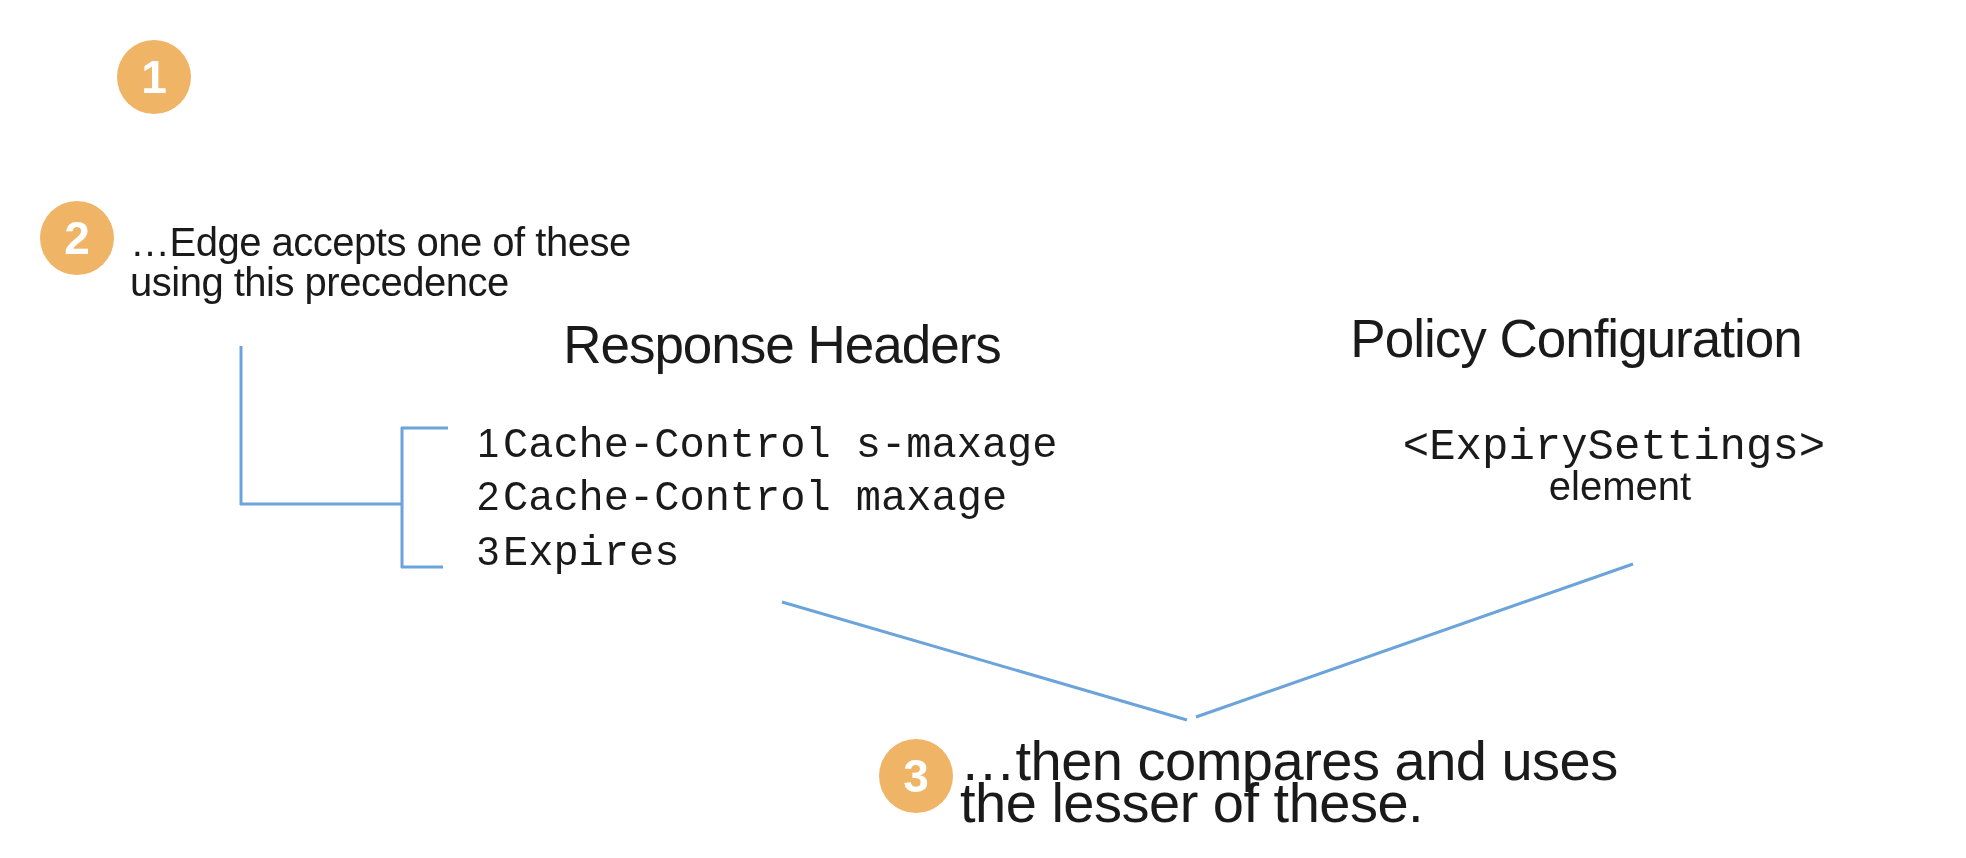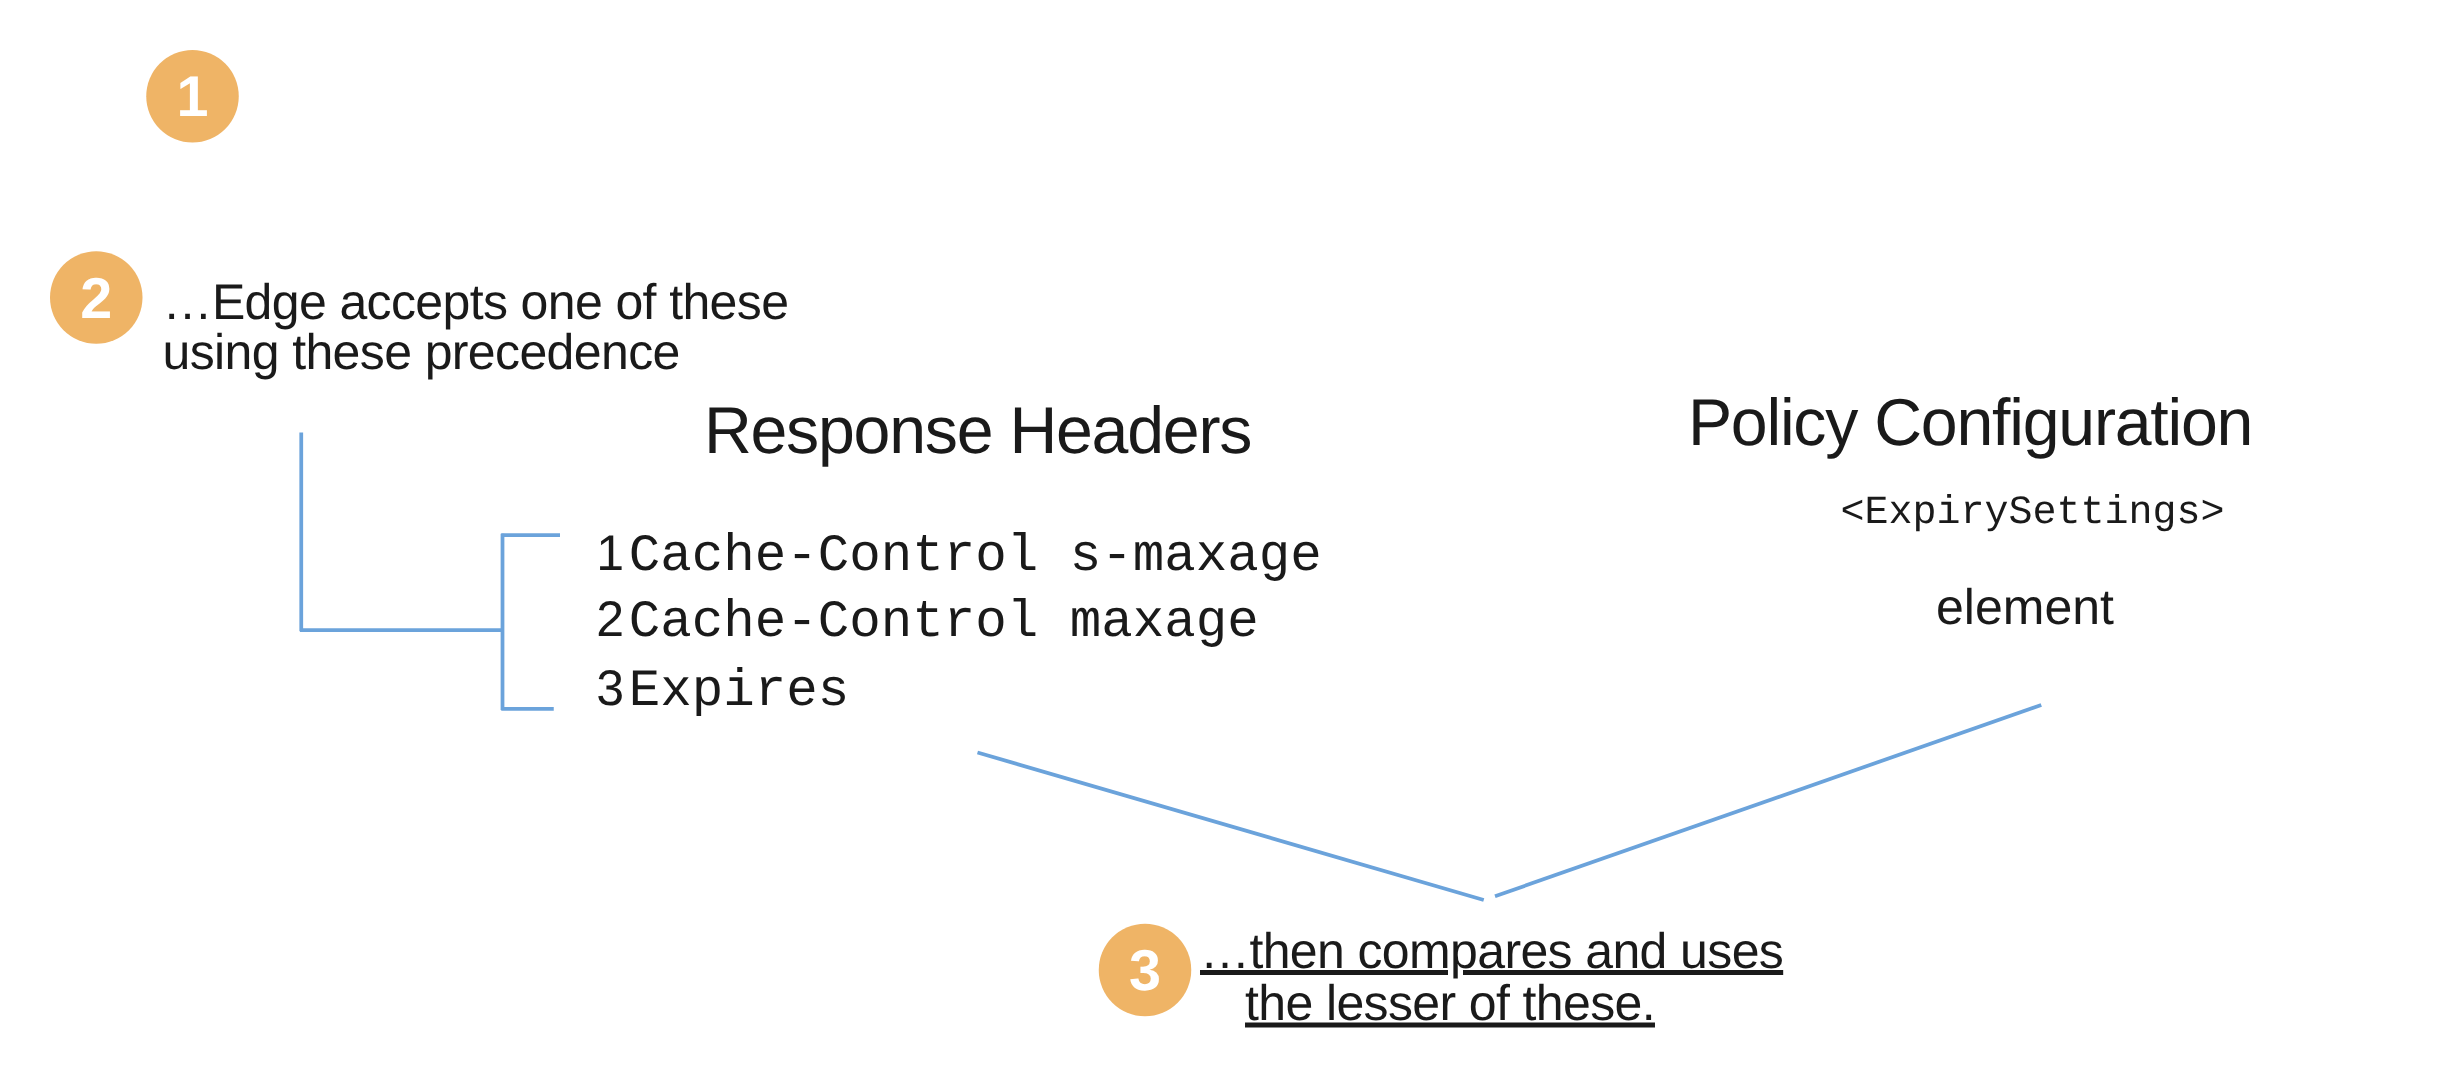--- a/index.html
+++ b/index.html
@@ -79,47 +79,45 @@
     display: inline-block;
     width: 26px;
   }
   .rh-item-1 { top: 422px; }
   .rh-item-2 { top: 475px; }
   .rh-item-3 { top: 530px; }
 
   .pc-code {
     position: absolute;
     left: 1614px;
-    top: 391px;
+    top: 422px;
     transform: translateX(-50%);
     font-family: "Liberation Mono", monospace;
-    font-size: 32px;
+    font-size: 44px;
     white-space: nowrap;
-    margin-left: 12px;
   }
   .pc-caption {
     position: absolute;
     left: 1620px;
     top: 464px;
     transform: translateX(-50%);
     font-size: 40px;
     white-space: nowrap;
   }
 
   .step3-text {
     position: absolute;
     left: 960px;
     top: 740px;
     width: 400px;
     text-align: center;
-    font-size: 40px;
+    font-size: 56px;
     line-height: 42px;
     letter-spacing: -0.5px;
     white-space: nowrap;
-    text-decoration: underline;
   }
 
   svg.connectors {
     position: absolute;
     left: 0; top: 0;
     width: 1966px;
     height: 858px;
     pointer-events: none;
   }
 </style>
@@ -144,21 +142,21 @@
 
   <div class="badge badge-1">
     <span>1</span>
   </div>
 
   <div class="badge badge-2">
     <span>2</span>
   </div>
   <div class="step2-text">
     <div>…Edge accepts one of these</div>
-    <div>using these precedence</div>
+    <div>using this precedence</div>
   </div>
 
   <div class="col-title rh-title">Response Headers</div>
 
   <div class="rh-item rh-item-1">
     <span class="num">1</span><span>Cache-Control s-maxage</span>
   </div>
   <div class="rh-item rh-item-2">
     <span class="num">2</span><span>Cache-Control maxage</span>
   </div>

